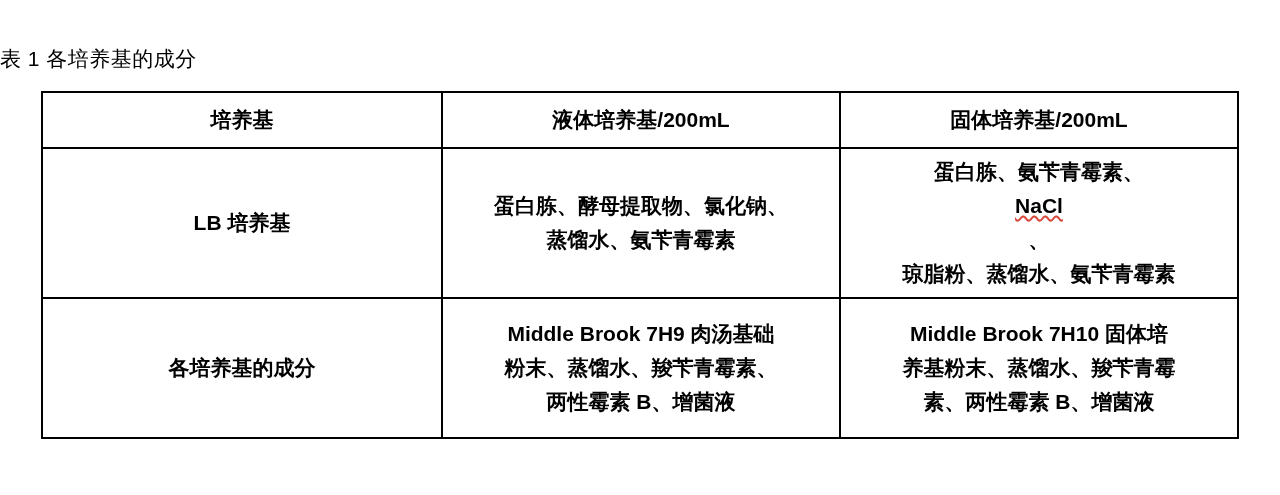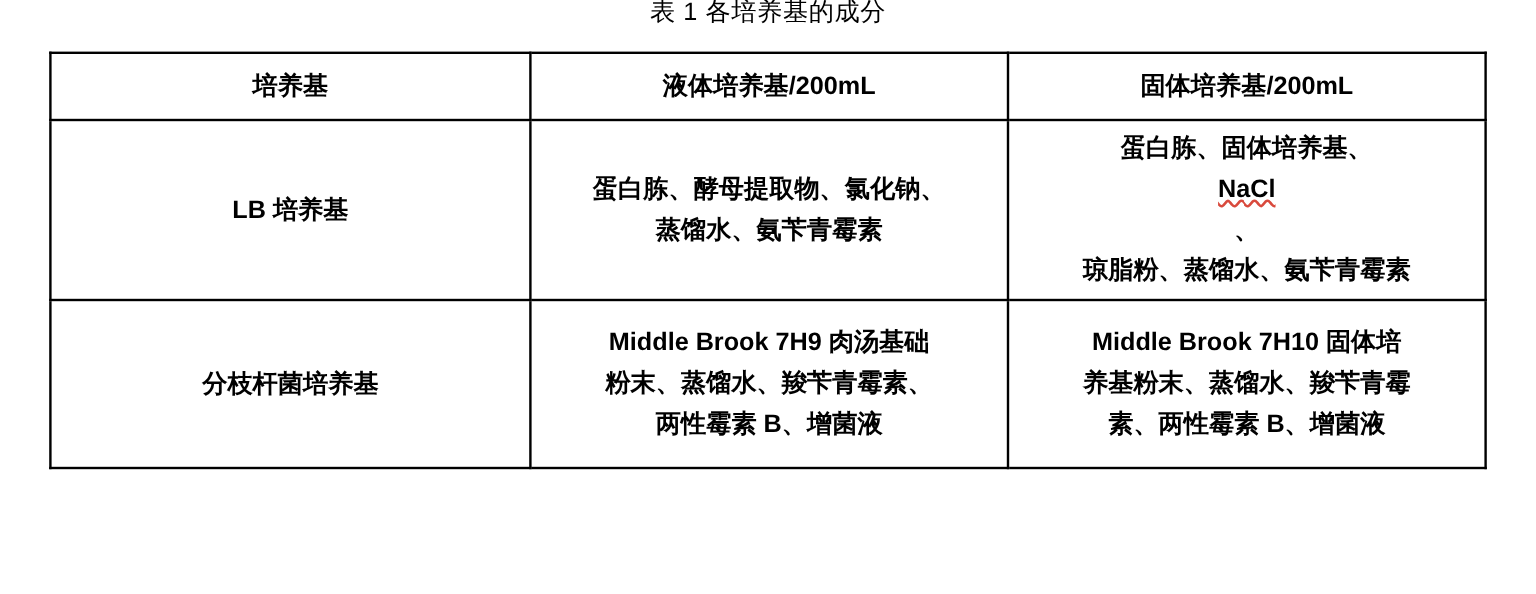--- a/index.html
+++ b/index.html
@@ -14,23 +14,23 @@
     color: #000000;
     overflow: hidden;
   }
   .page {
     position: relative;
     width: 1280px;
     height: 495px;
     box-sizing: border-box;
   }
   .table-caption {
-    text-align: center;
     font-size: 21px;
     line-height: 1;
+    padding-top: 48px;
     padding-bottom: 22px;
     letter-spacing: 0.5px;
   }
   table.data-table {
     border-collapse: collapse;
     width: 1196px;
     margin: 0 auto;
     table-layout: fixed;
   }
   table.data-table td,
@@ -95,30 +95,30 @@
         <td class="name-cell">LB 培养基</td>
         <td>
           <span class="cell-lines">
             <span>蛋白胨、酵母提取物、氯化钠、</span>
             <span>蒸馏水、氨苄青霉素</span>
           </span>
         </td>
         <td>
           <span class="cell-lines">
             <span>
-                <span>蛋白胨、固体培养基、</span>
+                <span>蛋白胨、氨苄青霉素、</span>
                 <span class="spell-error">NaCl</span>
                 <span>、</span>
               </span>
             <span>琼脂粉、蒸馏水、氨苄青霉素</span>
           </span>
         </td>
       </tr>
       <tr class="row-myco">
-        <td class="name-cell">分枝杆菌培养基</td>
+        <td class="name-cell">各培养基的成分</td>
         <td>
           <span class="cell-lines">
             <span>Middle Brook 7H9 肉汤基础</span>
             <span>粉末、蒸馏水、羧苄青霉素、</span>
             <span>两性霉素 B、增菌液</span>
           </span>
         </td>
         <td>
           <span class="cell-lines">
             <span>Middle Brook 7H10 固体培</span>

